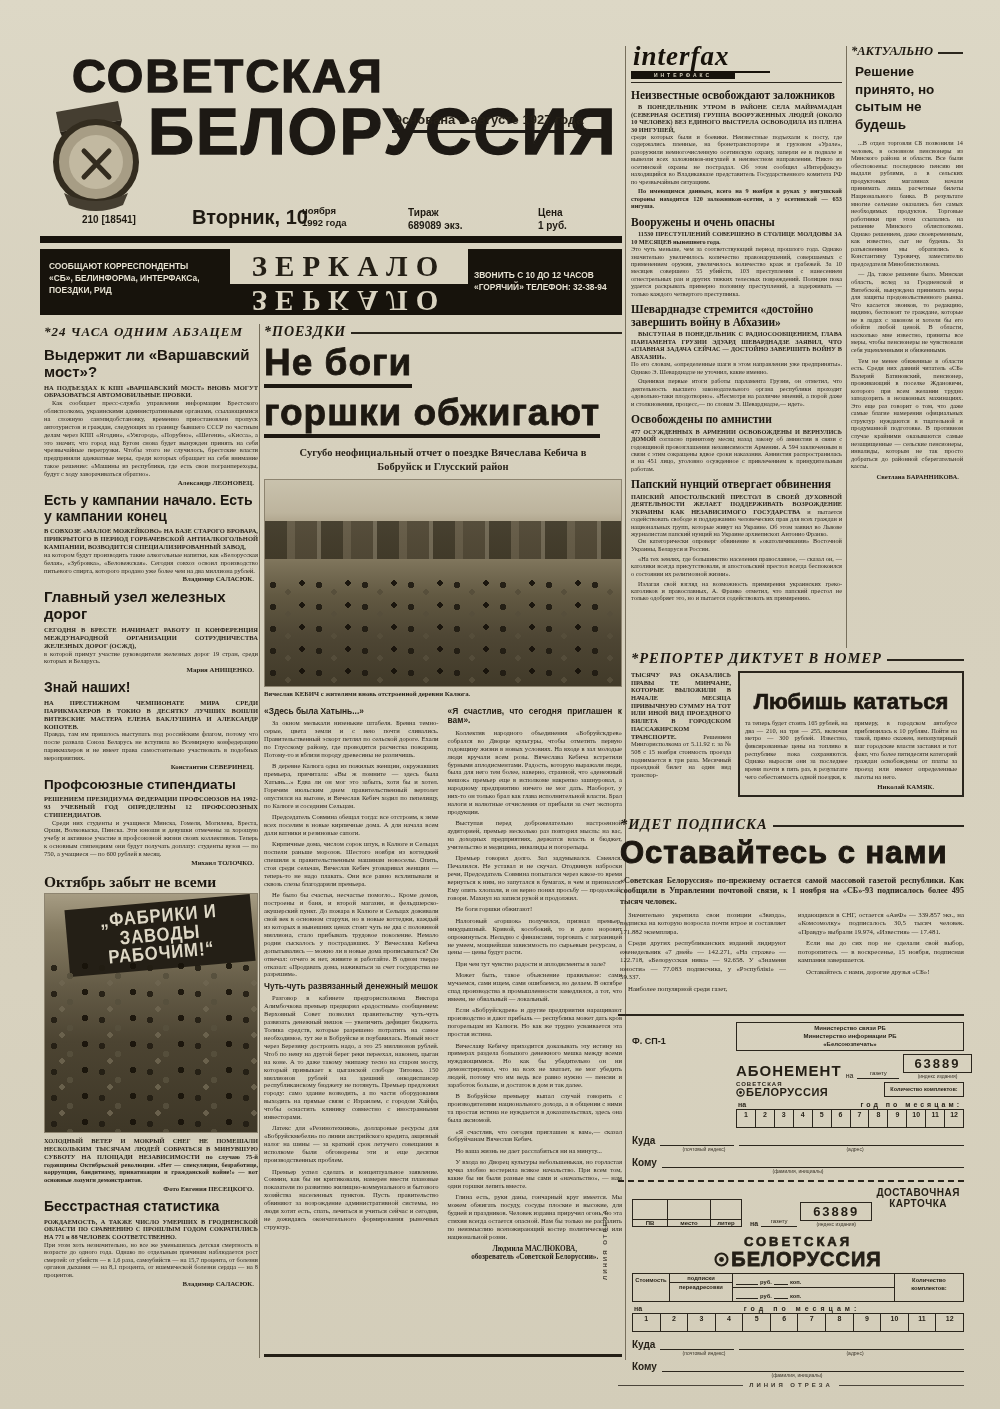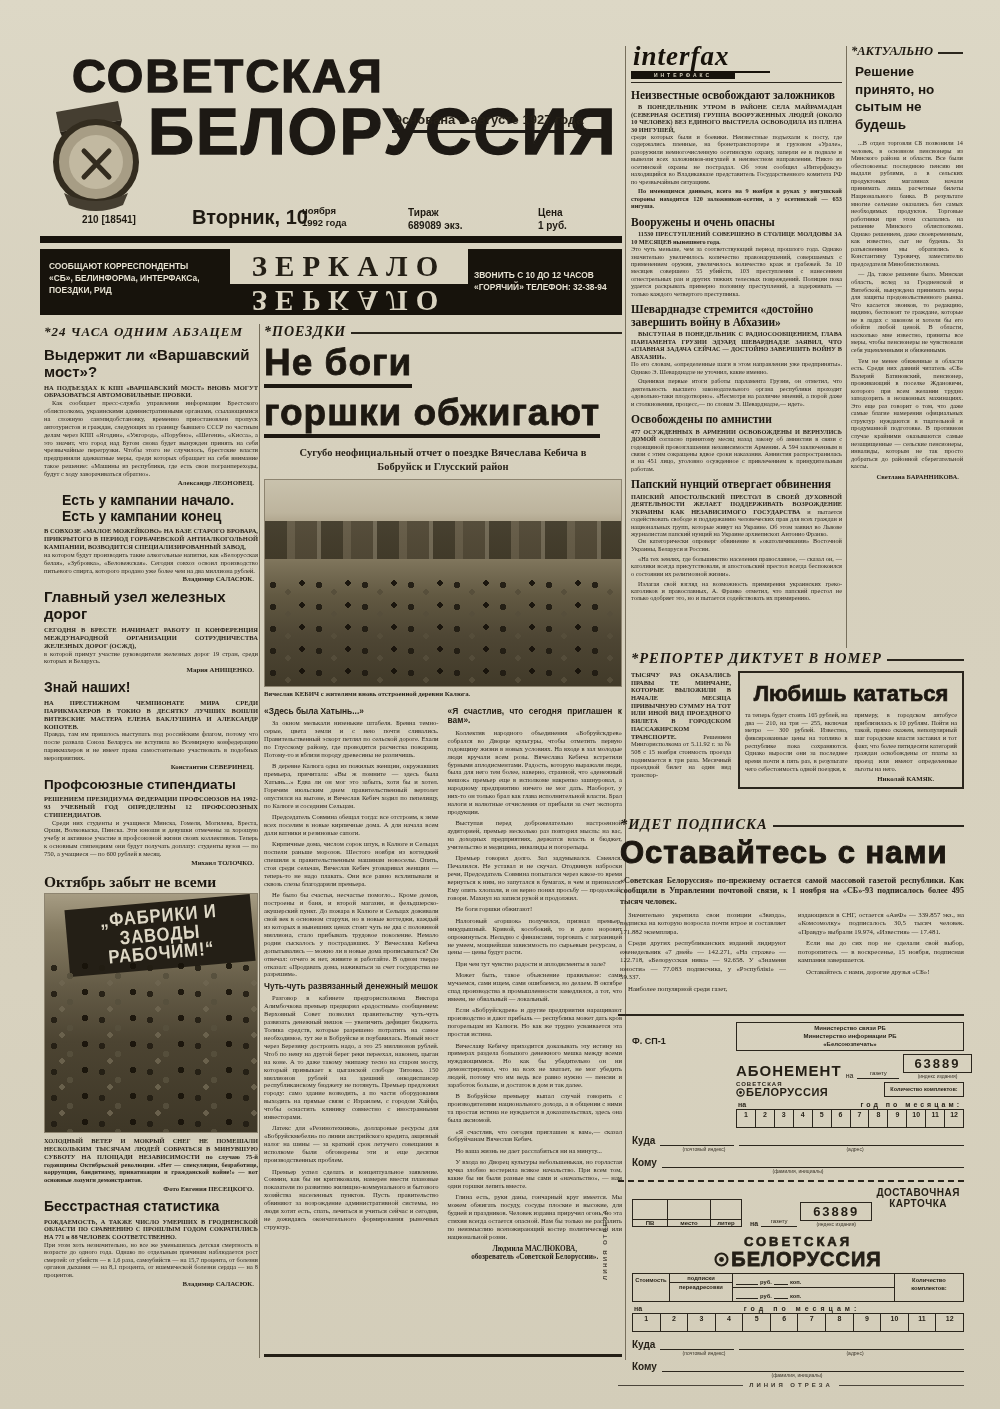--- a/index.html
+++ b/index.html
@@ -82,21 +82,21 @@
               line-height:1.1;margin:6px 0 2px;color:#1d1811;}
   .ifx-art .bb{font-size:6.3px;line-height:1.18;}
   .ifx-art p{margin:0 0 2.5px;text-indent:7px;}
   
   .akt-h{font-family:"Liberation Sans",sans-serif;font-weight:bold;font-size:13.5px;
          line-height:1.3;color:#1d1811;margin:4px 0 6px;padding-left:4px;}
   .akt p{margin:0 0 3px;text-indent:7px;font-size:6.3px;line-height:1.2;text-align:justify;}
   
   .rep-box{border:2px solid #2b261d;padding:4px 5px;}
   .rep-h{font-family:"Liberation Sans",sans-serif;font-weight:900;font-size:22px;
-         -webkit-text-stroke:.7px #1d1811;text-align:center;margin:4px 0 4px;color:#1d1811;}
+         -webkit-text-stroke:.7px #1d1811;text-align:center;margin:12px 0 4px;color:#1d1811;}
   .rep-col{flex:1;font-size:6.4px;line-height:1.2;text-align:justify;}
   .pod-h{font-family:"Liberation Sans",sans-serif;font-weight:900;font-size:31px;
          -webkit-text-stroke:1px #1d1811;letter-spacing:1px;color:#1d1811;margin:2px 0 5px;}
   .pod-lede{font-weight:bold;font-size:8.2px;line-height:1.25;text-align:justify;}
   .pod-col{flex:1;font-size:6.8px;line-height:1.25;text-align:justify;}
   .pod-col p{margin:0 0 3px;text-indent:8px;}
   
   .form{font-family:"Liberation Sans",sans-serif;color:#241f16;}
   .fbox{border:1.2px solid #2b261d;}
   .uline{display:inline-block;border-bottom:1px solid #2b261d;height:8px;}
@@ -176,21 +176,21 @@
     </div>
 
     <div>
       <div class="bt" style="font-size:15px;">Выдержит ли «Варшавский мост»?</div>
       <div class="bb lede">НА ПОДЪЕЗДАХ К КПП «ВАРШАВСКИЙ МОСТ» ВНОВЬ МОГУТ ОБРАЗОВАТЬСЯ АВТОМОБИЛЬНЫЕ ПРОБКИ.</div>
       <div class="bb" style="text-indent:8px;">Как сообщает пресс-служба управления информации Брестского облисполкома, украинскими административными органами, ссылающимися на сложную санэпидобстановку, временно приостановлен пропуск автотуристов и граждан, следующих за границу бывшего СССР по частным делам через КПП «Ягодин», «Ужгород», «Порубно», «Шегени», «Кисса», а это значит, что город над Бугом снова будет вынужден принять на себя чрезвычайные перегрузки. Чтобы этого не случилось, брестские власти предприняли адекватные меры, среди которых обращает на себя внимание такое решение: «Машины из республики, где есть свои погранпереходы, будут с ходу заворачиваться обратно».</div>
       <div class="auth">Александр ЛЕОНОВЕЦ.</div>
     </div>
 
     <div>
-      <div class="bt" style="font-size:14px;margin-left:18px;">Есть у кампании начало. Есть у кампании конец</div>
+      <div class="bt" style="font-size:14px;">Есть у кампании начало. Есть у кампании конец</div>
       <div class="bb lede">В СОВХОЗЕ «МАЛОЕ МОЖЕЙКОВО» НА БАЗЕ СТАРОГО БРОВАРА, ПРИКРЫТОГО В ПЕРИОД ГОРБАЧЕВСКОЙ АНТИАЛКОГОЛЬНОЙ КАМПАНИИ, ВОЗВОДИТСЯ СПЕЦИАЛИЗИРОВАННЫЙ ЗАВОД,</div>
       <div class="bb">на котором будут производить такие алкогольные напитки, как «Белорусская белая», «Зубровка», «Беловежская». Сегодня совхоз освоил производство питьевого спирта, которого продано уже более чем на два миллиона рублей.</div>
       <div class="auth">Владимир САЛАСЮК.</div>
     </div>
 
     <div>
       <div class="bt" style="font-size:15px;">Главный узел железных дорог</div>
       <div class="bb lede">СЕГОДНЯ В БРЕСТЕ НАЧИНАЕТ РАБОТУ II КОНФЕРЕНЦИЯ МЕЖДУНАРОДНОЙ ОРГАНИЗАЦИИ СОТРУДНИЧЕСТВА ЖЕЛЕЗНЫХ ДОРОГ (ОСЖД),</div>
       <div class="bb">в которой примут участие руководители железных дорог 19 стран, среди которых и Беларусь.</div>
       <div class="auth">Мария АНИЩЕНКО.</div>

